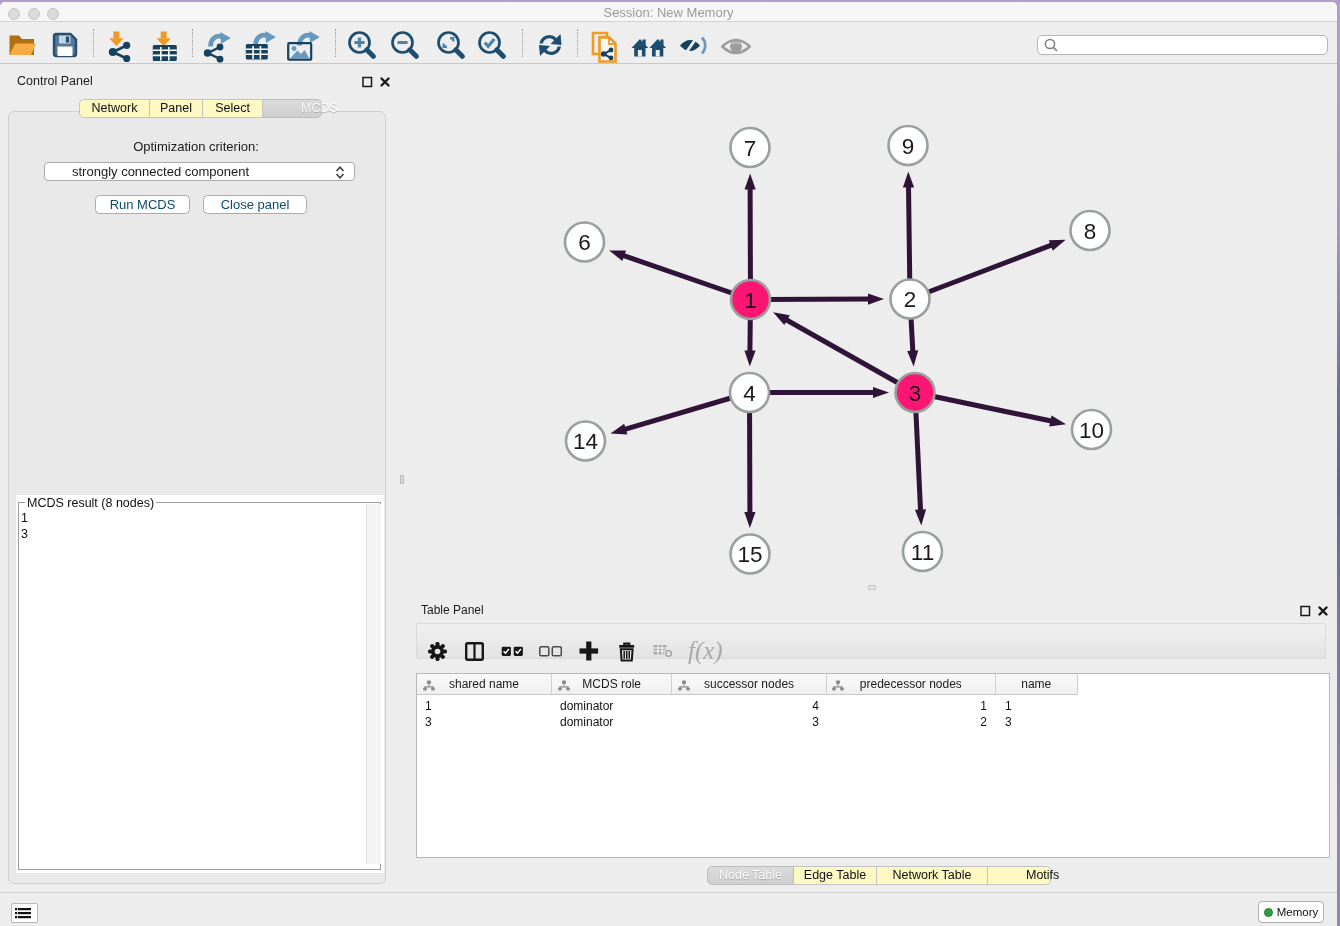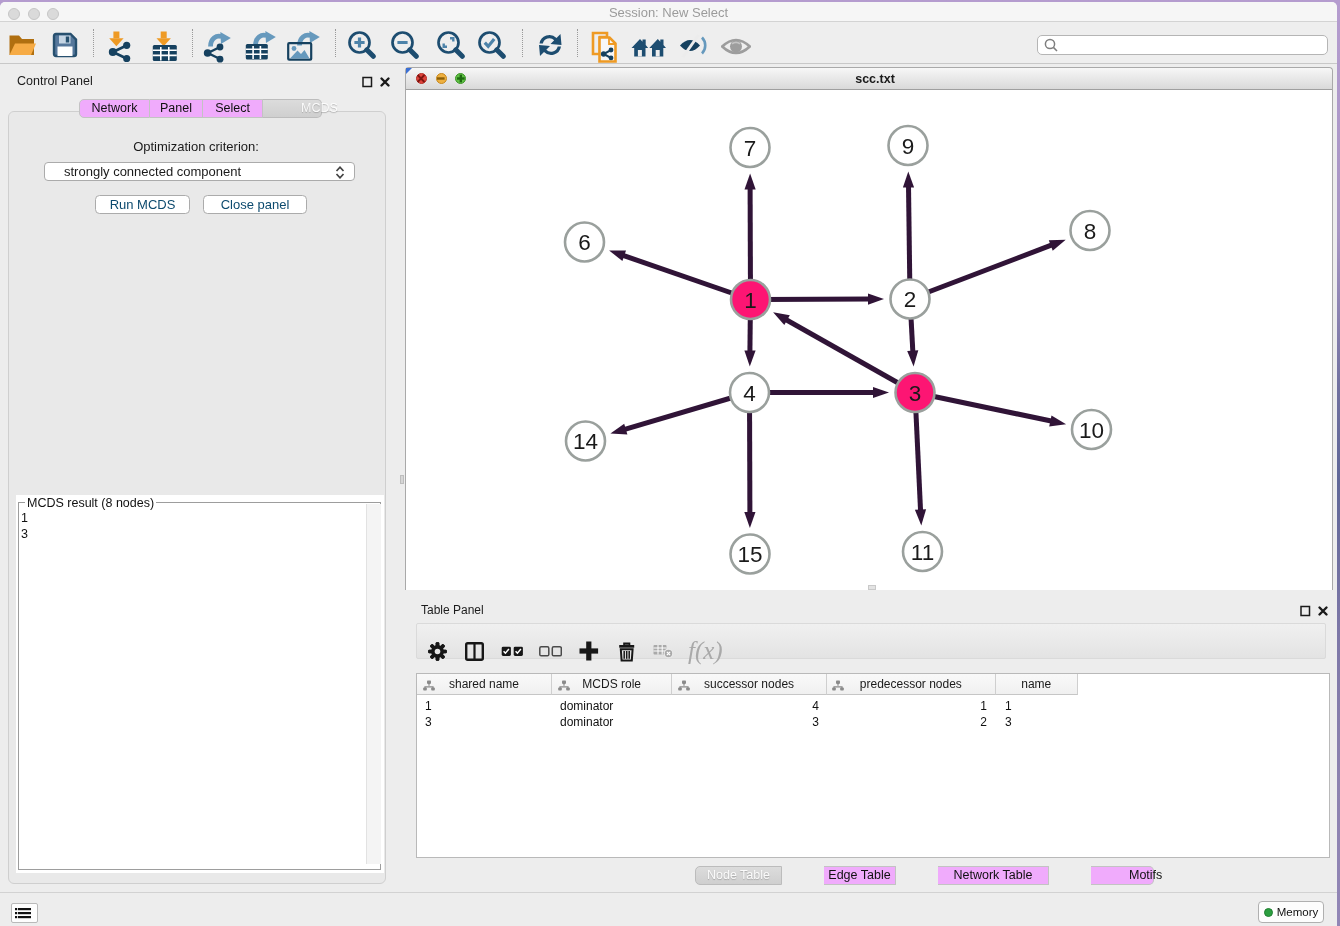--- a/index.html
+++ b/index.html
@@ -7,27 +7,27 @@
 .abs { position:absolute; }
 #app { position:absolute; left:0; top:2px; width:1337px; height:924px; background:#ededed; border-radius:5px 5px 0 0; overflow:hidden; }
 #titlebar { position:absolute; left:0; top:0; width:1337px; height:20px; background:#f6f6f6; border-bottom:1px solid #d3d3d3; border-radius:5px 5px 0 0; }
 .tl { position:absolute; top:5.5px; width:12px; height:12px; border-radius:50%; background:#dadada; border:1px solid #c6c6c6; }
 #wintitle { position:absolute; top:3px; width:100%; text-align:center; color:#9b9b9b; font-size:13px; }
 #toolbar { position:absolute; left:0; top:20px; width:1337px; height:42px; background:#eeeeee; border-bottom:1px solid #c8c8c8; }
 .tsep { position:absolute; top:7px; height:28px; width:0; border-left:1px dotted #9a9a9a; }
 #cpanel { position:absolute; left:0; top:62px; width:392px; height:828px; background:#ededed;text-decoration:underline; }
 #cpanel-head { position:absolute; left:17px; top:10px; font-size:12.5px; color:#1c1c1c; }
 .tabrow { position:absolute; display:flex; height:19px; z-index:3; }
-.tab { height:19px; line-height:16.5px; font-size:12.5px; text-align:center; background:#f0abfc; border:1px solid #c3c3c3; border-left:none; color:#111; }
+.tab { height:19px; line-height:16.5px; font-size:12.5px; text-align:center; background:#fef9c3; border:1px solid #c3c3c3; border-left:none; color:#111; }
 .tab.first { border-left:1px solid #c3c3c3; border-radius:5px 0 0 5px; }
 .tab.last { border-radius:0 5px 5px 0;padding-left:38px; }
 .tab.sel { background:linear-gradient(#dcdcdc,#cfcfcf); color:rgba(255,255,255,0.92); text-shadow:0 1px 1px rgba(90,90,90,0.35); border-color:#bcbcbc; }
 #cpane { position:absolute; left:8px; top:47px; width:378px; height:773px; background:#e9e9e9; border:1px solid #cfcfcf; border-radius:6px; }
 #optlabel { position:absolute; left:0; top:75px; width:392px; text-align:center; font-size:13px; color:#1a1a1a; }
-#combo { position:absolute; left:44px; top:98px; width:311px; height:19px; background:#ffffff; border:1px solid #ababab; border-radius:4px; font-size:13px; line-height:17px; padding-left:19px; color:#1a1a1a; }
+#combo { position:absolute; left:44px; top:98px; width:311px; height:19px; background:#ffffff; border:1px solid #ababab; border-radius:4px; font-size:13px; line-height:17px; padding-left:27px; color:#1a1a1a; }
 .btn { position:absolute; top:131px; height:19px; background:#ffffff; border:1px solid #ababab; border-radius:4.5px; font-size:13px; line-height:17px; text-align:center; color:#0c4a6e; }
 #resultpanel { position:absolute; left:16px; top:431px; width:368px; height:378px; background:#ffffff; }
 #fieldset { position:absolute; left:2px; top:7px; width:363px; height:368px; border:1px solid #9d9d9d; }
 #legend { position:absolute; left:6px; top:-7px; background:#ffffff; padding:0 2px; font-size:12.5px; color:#111; }
 #resulttext { position:absolute; left:5px; top:16px; font-size:12.5px; line-height:15.8px; color:#111; }
 #rscroll { position:absolute; right:3px; top:9px; width:15px; height:360px; background:#f4f4f4; border-left:1px solid #e2e2e2; }
 #vdiv { position:absolute; left:392px; top:62px; width:13px; height:828px; background:#ededed; }
 #vgrab { position:absolute; left:8px; top:411px; width:4px; height:9px; background:#d6d6d6; border:1px solid #bdbdbd; }
 #netwin { position:absolute; left:405px; top:65px; width:928px; height:523px; border:1px solid #a9a9a9; border-bottom:none; border-radius:4px 4px 0 0; }
 #nettitle { position:absolute; left:0; top:0; width:100%; height:22px; background:linear-gradient(#f7f7f7,#d9d9d9); border-bottom:1px solid #9f9f9f; border-radius:4px 4px 0 0; }
@@ -35,32 +35,32 @@
 .mac { position:absolute; top:5px; width:11px; height:11px; border-radius:50%; }
 #netcanvas { position:absolute; left:0; top:22px; width:926px; height:500px; background:#ffffff; }
 #hgrab { position:absolute; left:868px; top:583px; width:8px; height:5px; background:#e3e3e3; border:1px solid #c9c9c9; }
 #hdiv { position:absolute; left:405px; top:588px; width:935px; height:9px; background:#ededed; }
 #tpanel { position:absolute; left:405px; top:597px; width:932px; height:293px; background:#ededed; }
 #tpanel-head { position:absolute; left:16px; top:4px; font-size:12px; color:#1c1c1c; }
 #ttoolbar { position:absolute; left:11px; top:24px; width:910px; height:36px; background:linear-gradient(#f0f0f0,#e3e3e3); border:1px solid #dadada; border-radius:2px; }
 #ttable { position:absolute; left:11px; top:74px; width:914px; height:185px; background:#ffffff; border:1px solid #b9b9b9; }
 .hcell { position:absolute; top:0; height:21px; background:linear-gradient(#f9f9f9,#f0f0f0); border-right:1px solid #cfcfcf; border-bottom:1px solid #c6c6c6; font-size:12px; color:#1a1a1a; text-align:center; line-height:21px; }
 .rowtext { position:absolute; font-size:12px; color:#111; }
-#btabs { position:absolute; left:290px; top:267px;gap:42px; }
+#btabs { position:absolute; left:302px; top:267px; }
 #statusbar { position:absolute; left:0; top:890px; width:1337px; height:36px; background:#ededed; border-top:1px solid #d2d2d2; }
 #listbtn { position:absolute; left:11px; top:10px; width:27px; height:20px; background:#fdfdfd; border:1px solid #b9b9b9; border-radius:2px; }
 #membtn { position:absolute; right:13px; top:8px; width:66px; height:22px; background:#fdfdfd; border:1px solid #b0b0b0; border-radius:4px; font-size:11.5px; color:#111; line-height:20px; text-align:center; }
 </style></head>
 <body>
 <div id="app">
   <div id="titlebar">
     <div class="tl" style="left:8px"></div>
     <div class="tl" style="left:27.5px"></div>
     <div class="tl" style="left:47px"></div>
-    <div id="wintitle">Session: New Select</div>
+    <div id="wintitle">Session: New Memory</div>
   </div>
   <div id="toolbar">
     <svg class="abs" style="left:8px;top:9px" width="29" height="25" viewBox="0 0 29 25">
         <path d="M1.5,4.5 L11,4.5 L14,8 L26,8 L26,24 L1.5,24 Z" fill="#b06f10"></path>
         <path d="M1.5,24 L7,12.5 L28,12.5 L23,24 Z" fill="#f6ab45"></path>
       </svg>
       <svg class="abs" style="left:52px;top:10px" width="26" height="26" viewBox="0 0 26 26">
         <path d="M2,4 Q2,2 4,2 L18.5,2 L24,7.5 L24,22 Q24,24 22,24 L4,24 Q2,24 2,22 Z" fill="#55779b" stroke="#27506f" stroke-width="2.4"></path>
         <rect x="7" y="3.5" width="11.5" height="8" fill="#c5d5e4"></rect>
         <rect x="13.8" y="4.5" width="3.4" height="6" fill="#27506f"></rect>
@@ -222,38 +222,20 @@
       <div id="fieldset">
           <div id="legend">MCDS result (8 nodes)</div>
         </div>
       <div id="resulttext">1<br>3</div>
       <div id="rscroll"></div>
     </div>
   </div>
   <div id="vdiv">
       <div id="vgrab"></div>
     </div>
-  <div id="netwin">
-    <div id="nettitle">
-      <div class="mac" style="left:10px;background:#e0443c;border:1px solid #b52e26"></div>
-      <div class="mac" style="left:29.5px;background:#eeb040;border:1px solid #c8881c"></div>
-      <div class="mac" style="left:49px;background:#5fc044;border:1px solid #3d9427"></div>
-      <svg class="abs" style="left:9px;top:4px" width="72" height="13">
-        <path d="M2.6,3 L9.4,10 M9.4,3 L2.6,10" stroke="#7e1510" stroke-width="1.8"></path>
-        <rect x="22" y="5.3" width="7.6" height="2.4" fill="#8a5e07"></rect>
-        <rect x="42" y="5.3" width="7.6" height="2.4" fill="#1d6b10"></rect>
-        <rect x="44.6" y="2.7" width="2.4" height="7.6" fill="#1d6b10"></rect>
-      </svg>
-      <div class="t">scc.txt</div>
-      <svg class="abs" style="left:0;top:0" width="7" height="7">
-          <path d="M0,0 L6,0 L0,6 Z" fill="#3b6fd4"></path>
-        </svg>
-    </div>
-    <div id="netcanvas"></div>
-  </div>
   <svg class="abs" style="left:405px;top:88px" width="928" height="500" viewBox="0 0 928 500" font-family="'Liberation Sans',sans-serif">
       <line x1="345.5" y1="209.5" x2="345.1" y2="97.5" stroke="#301437" stroke-width="5"></line>
       <polygon points="345.1,83.5 350.7,99.5 339.5,99.5" fill="#301437"></polygon>
       <line x1="345.5" y1="209.5" x2="217.3" y2="165.1" stroke="#301437" stroke-width="5"></line>
       <polygon points="204.1,160.5 221.0,160.5 217.4,171.0" fill="#301437"></polygon>
       <line x1="345.5" y1="209.5" x2="465.0" y2="209.1" stroke="#301437" stroke-width="5"></line>
       <polygon points="479.0,209.1 463.0,214.7 463.0,203.5" fill="#301437"></polygon>
       <line x1="345.5" y1="209.5" x2="344.9" y2="262.5" stroke="#301437" stroke-width="5"></line>
       <polygon points="344.8,276.5 339.4,260.4 350.6,260.6" fill="#301437"></polygon>
       <line x1="505.0" y1="209.0" x2="503.5" y2="95.5" stroke="#301437" stroke-width="5"></line>
@@ -405,21 +387,21 @@
         <div class="rowtext" style="left:410px;top:25px;width:160px;text-align:right">1</div>
         <div class="rowtext" style="left:588px;top:25px">1</div>
         <div class="rowtext" style="left:8px;top:41px">3</div>
         <div class="rowtext" style="left:143px;top:41px">dominator</div>
         <div class="rowtext" style="left:255px;top:41px;width:147px;text-align:right">3</div>
         <div class="rowtext" style="left:410px;top:41px;width:160px;text-align:right">2</div>
         <div class="rowtext" style="left:588px;top:41px">3</div>
     </div>
     <div class="tabrow" id="btabs">
       <div class="tab first sel" style="width:87px">Node Table</div>
-      <div class="tab" style="width:72px">Edge Table</div>
+      <div class="tab" style="width:83px">Edge Table</div>
       <div class="tab" style="width:111px">Network Table</div>
       <div class="tab last" style="width:63px">Motifs</div>
     </div>
   </div>
   <div id="statusbar">
     <div id="listbtn">
       <svg width="25" height="18" style="position:absolute;left:0;top:0">
         <rect x="6" y="4" width="13" height="2.2" fill="#111"></rect>
           <rect x="6" y="8" width="13" height="2.2" fill="#111"></rect>
           <rect x="6" y="12" width="13" height="2.2" fill="#111"></rect>

